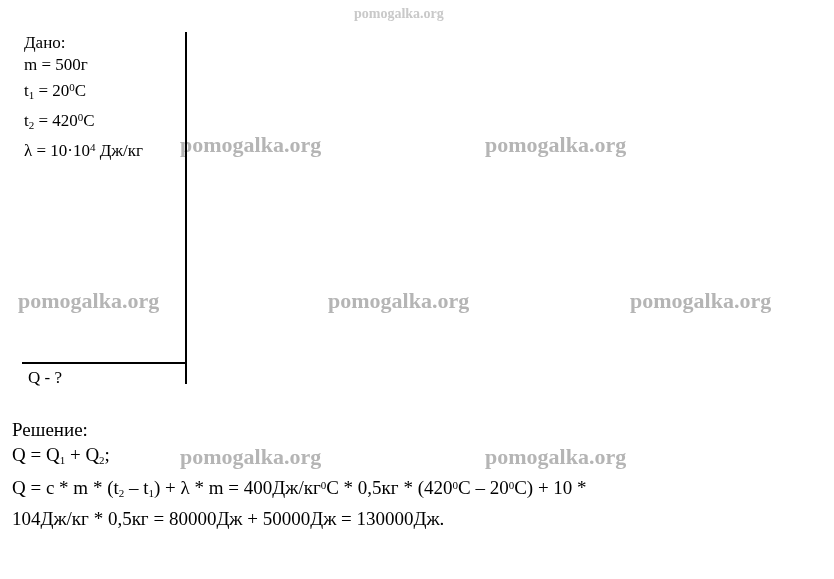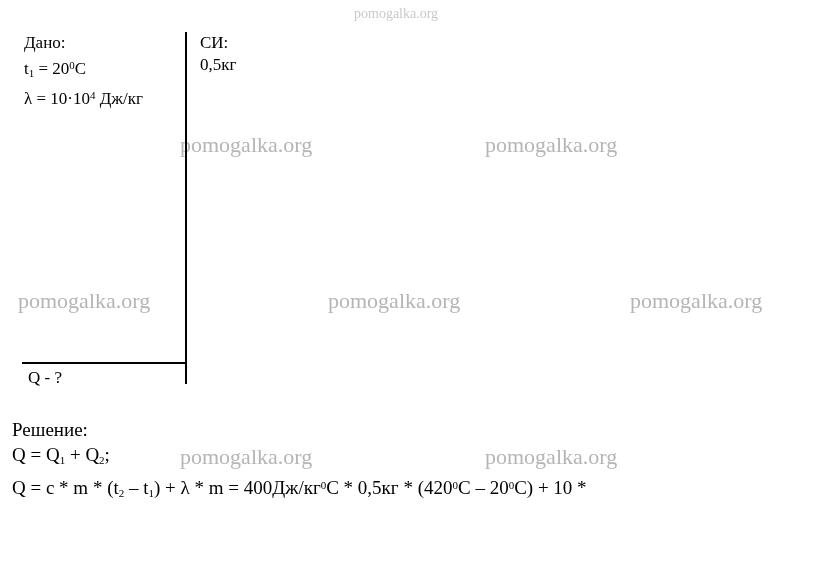--- a/index.html
+++ b/index.html
@@ -13,21 +13,21 @@
     font-family: "Liberation Serif", serif;
     color: #000000;
     position: relative;
     overflow: hidden;
   }
 
   
   .wm {
     position: absolute;
     font-family: "Liberation Serif", serif;
-    font-weight: normal;
+    font-weight: bold;
     color: #b9b9b9;
     white-space: nowrap;
     letter-spacing: 0px;
     pointer-events: none;
     user-select: none;
   }
   .wm-top {
     font-size: 14px;
     color: #c9c9c9;
   }
@@ -113,29 +113,28 @@
     <div class="wm wm-mid" style="left: 180px; top: 444px;">pomogalka.org</div>
     <div class="wm wm-mid" style="left: 485px; top: 444px;">pomogalka.org</div>
   </div>
 
 <div id="given-block">
   <div class="vline"></div>
   <div class="hline"></div>
 
   <div class="given-col">
     <div class="gline">Дано:</div>
+    <div class="gline">m = 500г</div>
     <div class="gline">t<sub>1</sub> = 20<sup>0</sup>C</div>
+    <div class="gline">t<sub>2</sub> = 420<sup>0</sup>C</div>
     <div class="gline">λ = 10·10<sup>4</sup> Дж/кг</div>
   </div>
 
-  <div class="si-col">
-    <div class="gline">СИ:</div>
-    <div class="gline">0,5кг</div>
-  </div>
 
   <div class="qline">Q  -  ?</div>
 </div>
 
 <div id="solution-block">
   <div class="sline">Решение:</div>
   <div class="sline">Q = Q<sub>1</sub> + Q<sub>2</sub>;</div>
   <div class="sline">Q = c * m * (t<sub>2</sub> – t<sub>1</sub>) + λ * m = 400Дж/кг<sup>0</sup>C * 0,5кг * (420<sup>0</sup>C – 20<sup>0</sup>C) + 10 *</div>
+  <div class="sline">104Дж/кг * 0,5кг = 80000Дж + 50000Дж = 130000Дж.</div>
 </div>
 
 </body></html>

